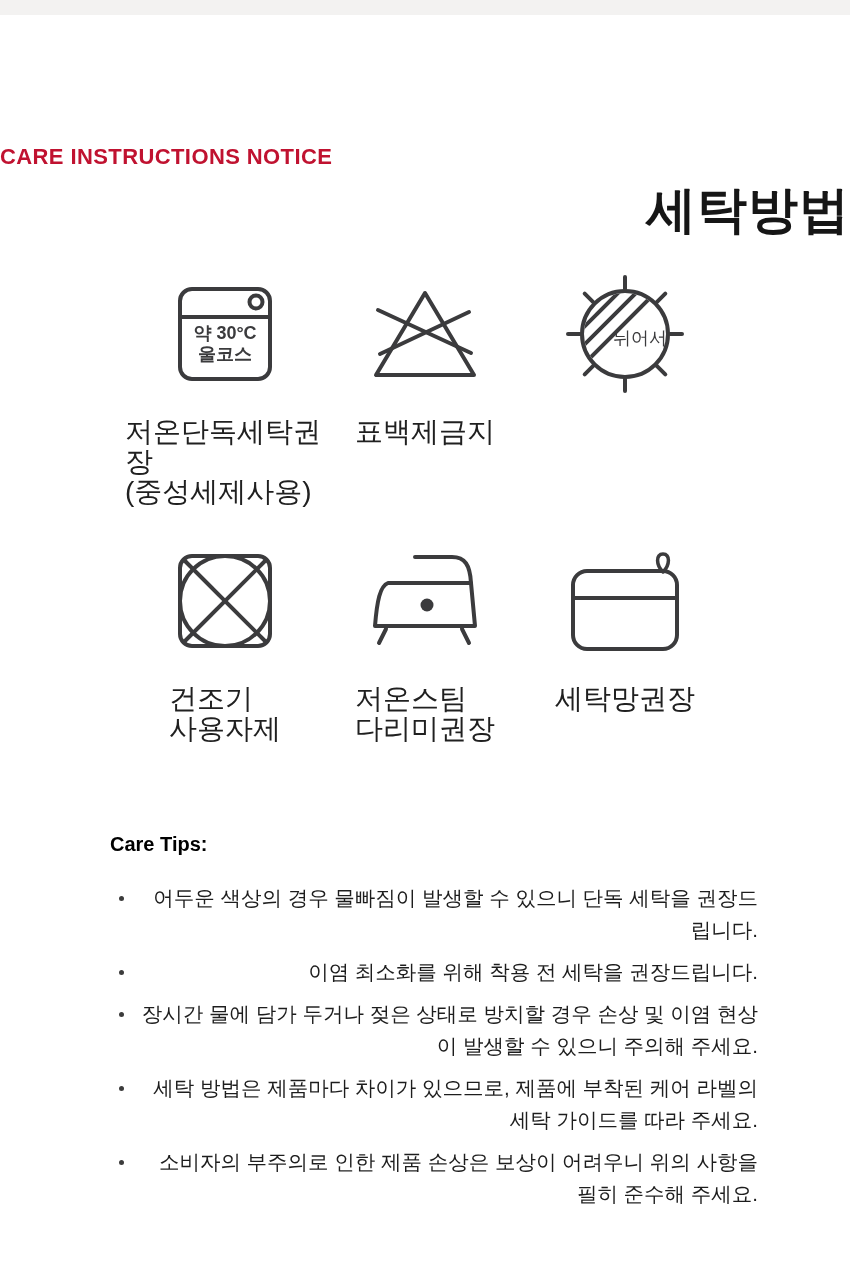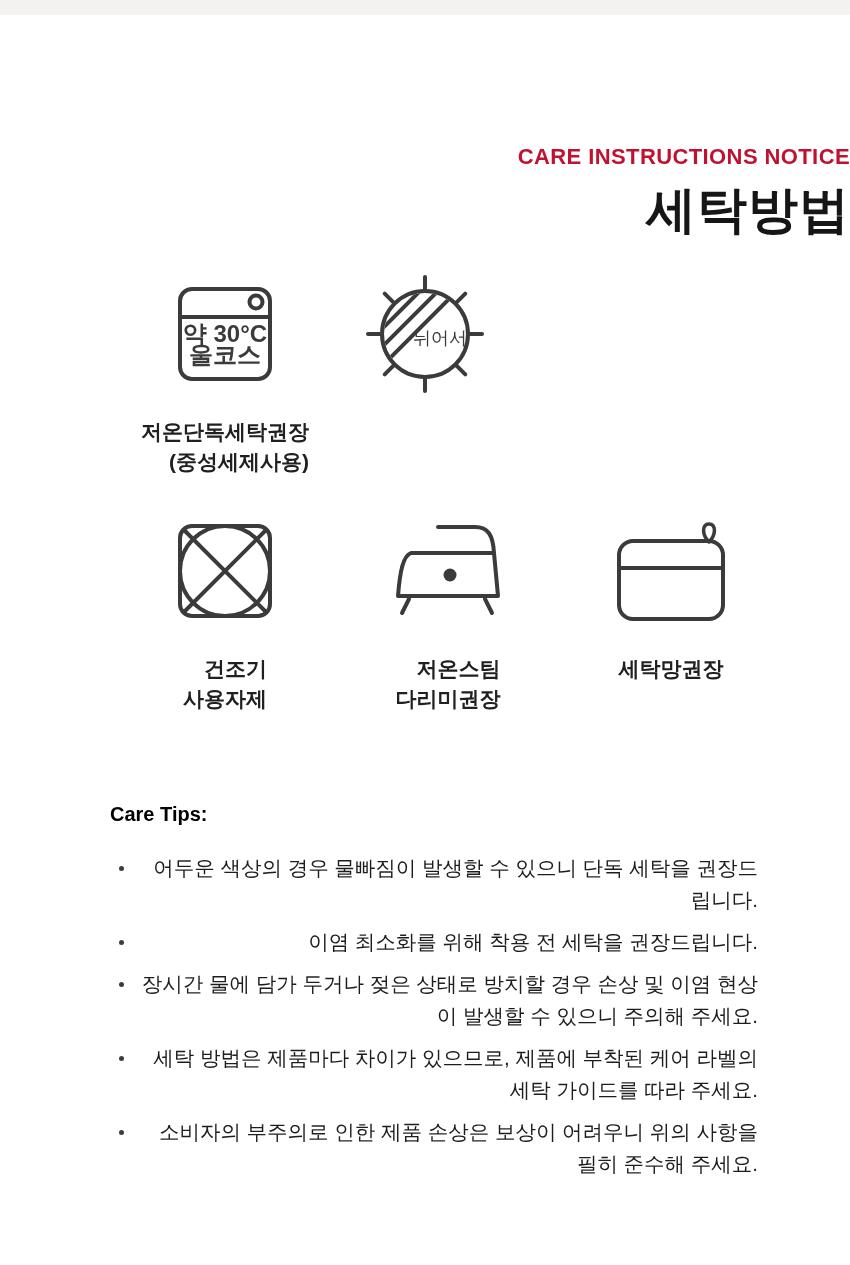--- a/index.html
+++ b/index.html
@@ -16,61 +16,61 @@
     background: var(--background);
     font-family: "Liberation Sans", sans-serif;
     color: var(--text-dark);
     overflow: hidden;
   }
   .top-band { height: 15px; background: var(--top-band); }
 
   
   .eyebrow {
     margin-top: 129px;
-    text-align: right;
+    text-align: left;
     font-size: 22px;
     font-weight: 800;
     letter-spacing: 0.4px;
     color: var(--accent-red);
   }
   .title {
     margin: 10px 0 0;
     text-align: right;
     font-size: 50px;
     line-height: 60px;
     font-weight: 600;
     letter-spacing: 1px;
     color: #161616;
   }
 
   
   .symbols { width: 600px; margin: 44px auto 0; }
   .sym-row { display: flex; }
-  .sym-row + .sym-row { margin-top: 44px; gap: 23px; }
+  .sym-row + .sym-row { margin-top: 44px; }
   .cell { width: 200px; display: flex; flex-direction: column; align-items: center; }
   .icon-area {
     position: relative;
     height: 100px; width: 200px;
     display: flex; align-items: center; justify-content: center;
   }
   .icon-area svg { display: block; color: var(--icon-stroke); overflow: visible; }
   .label {
     margin-top: 33px;
-    text-align: right;
-    font-size: 21px;
+    text-align: left;
+    font-size: 28px;
     line-height: 30px;
-    font-weight: 700;
+    font-weight: 400;
     color: #202020;
   }
   .label span { display: block; }
 
   .wash-text {
     position: absolute; left: 53px; top: 39px; width: 94px;
     text-align: center;
-    font-size: 24px; line-height: 21px; font-weight: 700;
+    font-size: 18px; line-height: 21px; font-weight: 700;
     color: var(--icon-stroke);
   }
   .wash-text span { display: block; }
   .sun-text {
     position: absolute; left: 86px; top: 42px; width: 58px;
     text-align: center;
     font-size: 18px; line-height: 24px; font-weight: 500;
     color: var(--icon-stroke);
   }
 
@@ -124,20 +124,33 @@
             <span>약 30°C</span>
             <span>울코스</span>
           </div>
         </div>
         <div class="label">
           <span>저온단독세탁권장</span>
           <span>(중성세제사용)</span>
         </div>
       </div>
 
+      <div class="cell">
+        <div class="icon-area">
+          <svg width="104" height="92" viewBox="0 0 104 92" fill="none" stroke="currentColor" stroke-width="4" stroke-linecap="round" stroke-linejoin="round">
+            <polygon points="52,5 3,87 101,87"></polygon>
+            <line x1="5" y1="22" x2="98" y2="65"></line>
+            <line x1="96" y1="24" x2="7" y2="66"></line>
+          </svg>
+        </div>
+        <div class="label">
+          <span>표백제금지</span>
+          <span></span>
+        </div>
+      </div>
 
       <div class="cell">
         <div class="icon-area">
           <svg width="120" height="116" viewBox="0 0 120 116" fill="none" stroke="currentColor" stroke-width="4" stroke-linecap="round">
             <defs>
               <clipPath id="sunClip">
                   <circle cx="60" cy="58" r="41"></circle>
                 </clipPath>
             </defs>
             <circle cx="60" cy="58" r="43"></circle>

